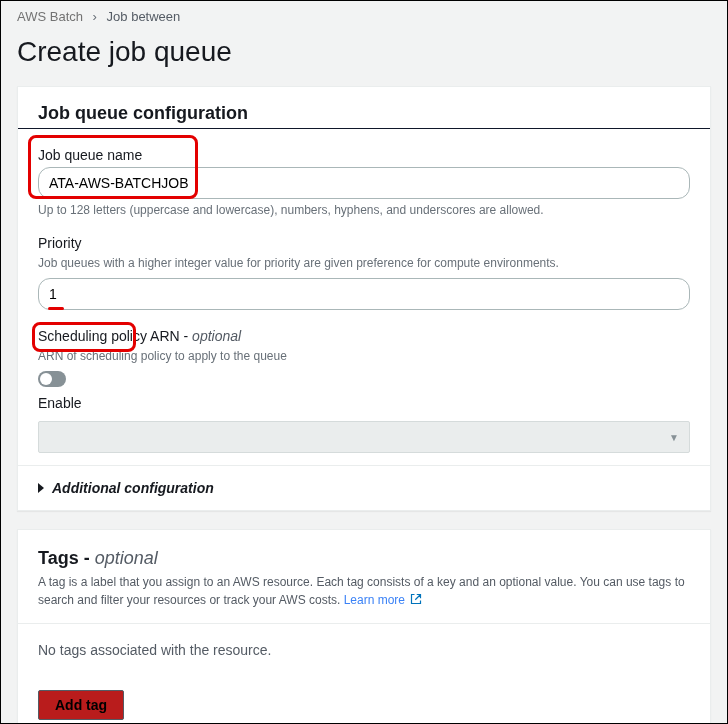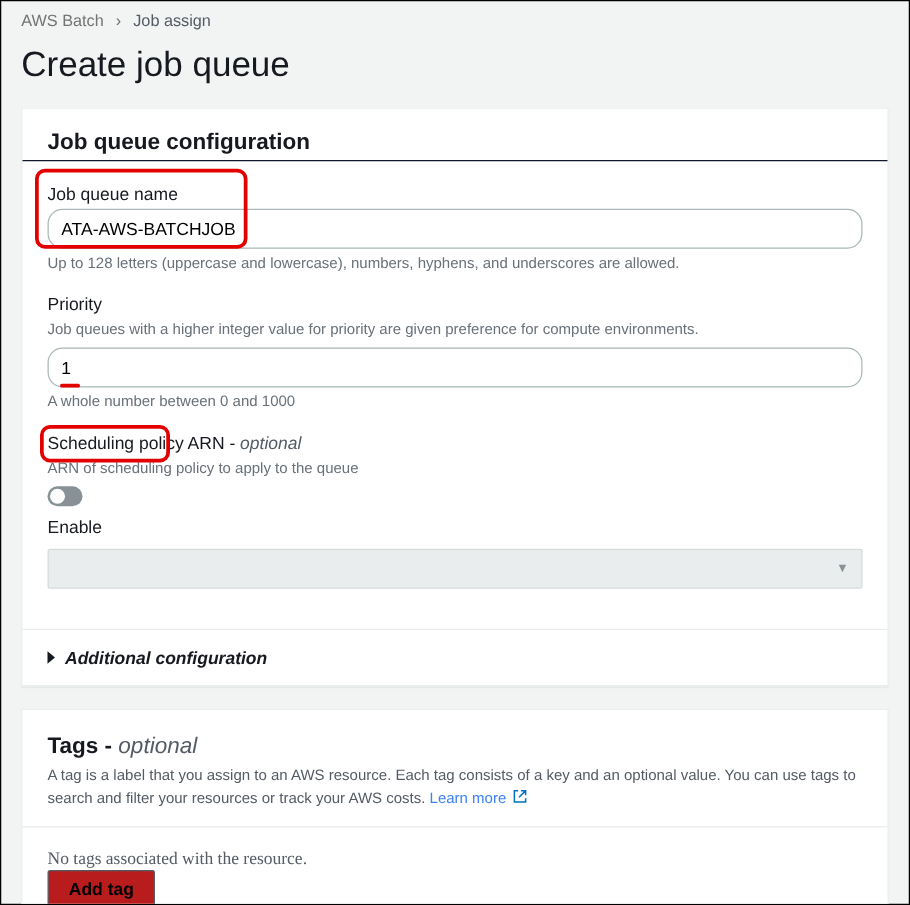--- a/index.html
+++ b/index.html
@@ -132,22 +132,21 @@
   .tags-description a { color: #3b82f6; text-decoration: none; }
   .ext-icon {
     display: inline-block;
     width: 12px; height: 12px;
     vertical-align: -1px;
     margin-left: 2px;
   }
   .no-tags {
     font-size: 14px;
     color: #545b64;
-    margin-bottom: 0;
-    font-family: Liberation Serif, serif;
+    margin-bottom: 32px;
   }
   .add-tag-btn {
     border: 1px solid #545b64;
     background: #b91c1c;
     padding: 6px 16px;
     font-size: 14px;
     font-weight: 700;
     cursor: pointer;
     border-radius: 2px;
   }
@@ -176,21 +175,21 @@
     border-top: 1px solid #eaeded;
     padding: 18px 20px 10px;
   }
 </style>
 </head>
 <body>
 
 <div class="breadcrumb">
   <a href="#">AWS Batch</a>
   <span class="sep">›</span>
-  <span class="current">Job assign</span>
+  <span class="current">Job between</span>
 </div>
 
 <h1 class="page-title">Create job queue</h1>
 
 <div class="panel">
   <div class="panel-header">
     <h2>Job queue configuration</h2>
   </div>
   <div class="panel-body">
 
@@ -199,24 +198,23 @@
       <label class="field-label">Job queue name</label>
       <input class="field-input" type="text" value="ATA-AWS-BATCHJOB" style="">
       <div class="field-help">Up to 128 letters (uppercase and lowercase), numbers, hyphens, and underscores are allowed.</div>
     </div>
 
     <div class="field rel">
       <label class="field-label">Priority</label>
       <div class="field-sublabel">Job queues with a higher integer value for priority are given preference for compute environments.</div>
       <input class="field-input" type="text" value="1" style="">
       <div class="annot-underline" style="left:10px; top:72px; width:16px;"></div>
-      <div class="field-help">A whole number between 0 and 1000</div>
-    </div>
-
-    <div class="field rel" style="margin-bottom:20px;">
+    </div>
+
+    <div class="field rel" style="margin-bottom:0;">
       <label class="field-label">
         <span>Scheduling policy ARN</span> - <span class="optional">optional</span>
       </label>
       <div class="field-sublabel">ARN of scheduling policy to apply to the queue</div>
       <div class="toggle-row">
         <div class="annot" style="left:-6px; top:-6px; width:104px; height:30px;"></div>
         <div class="toggle"></div>
         <span>Enable</span>
       </div>
       <div class="disabled-select">

